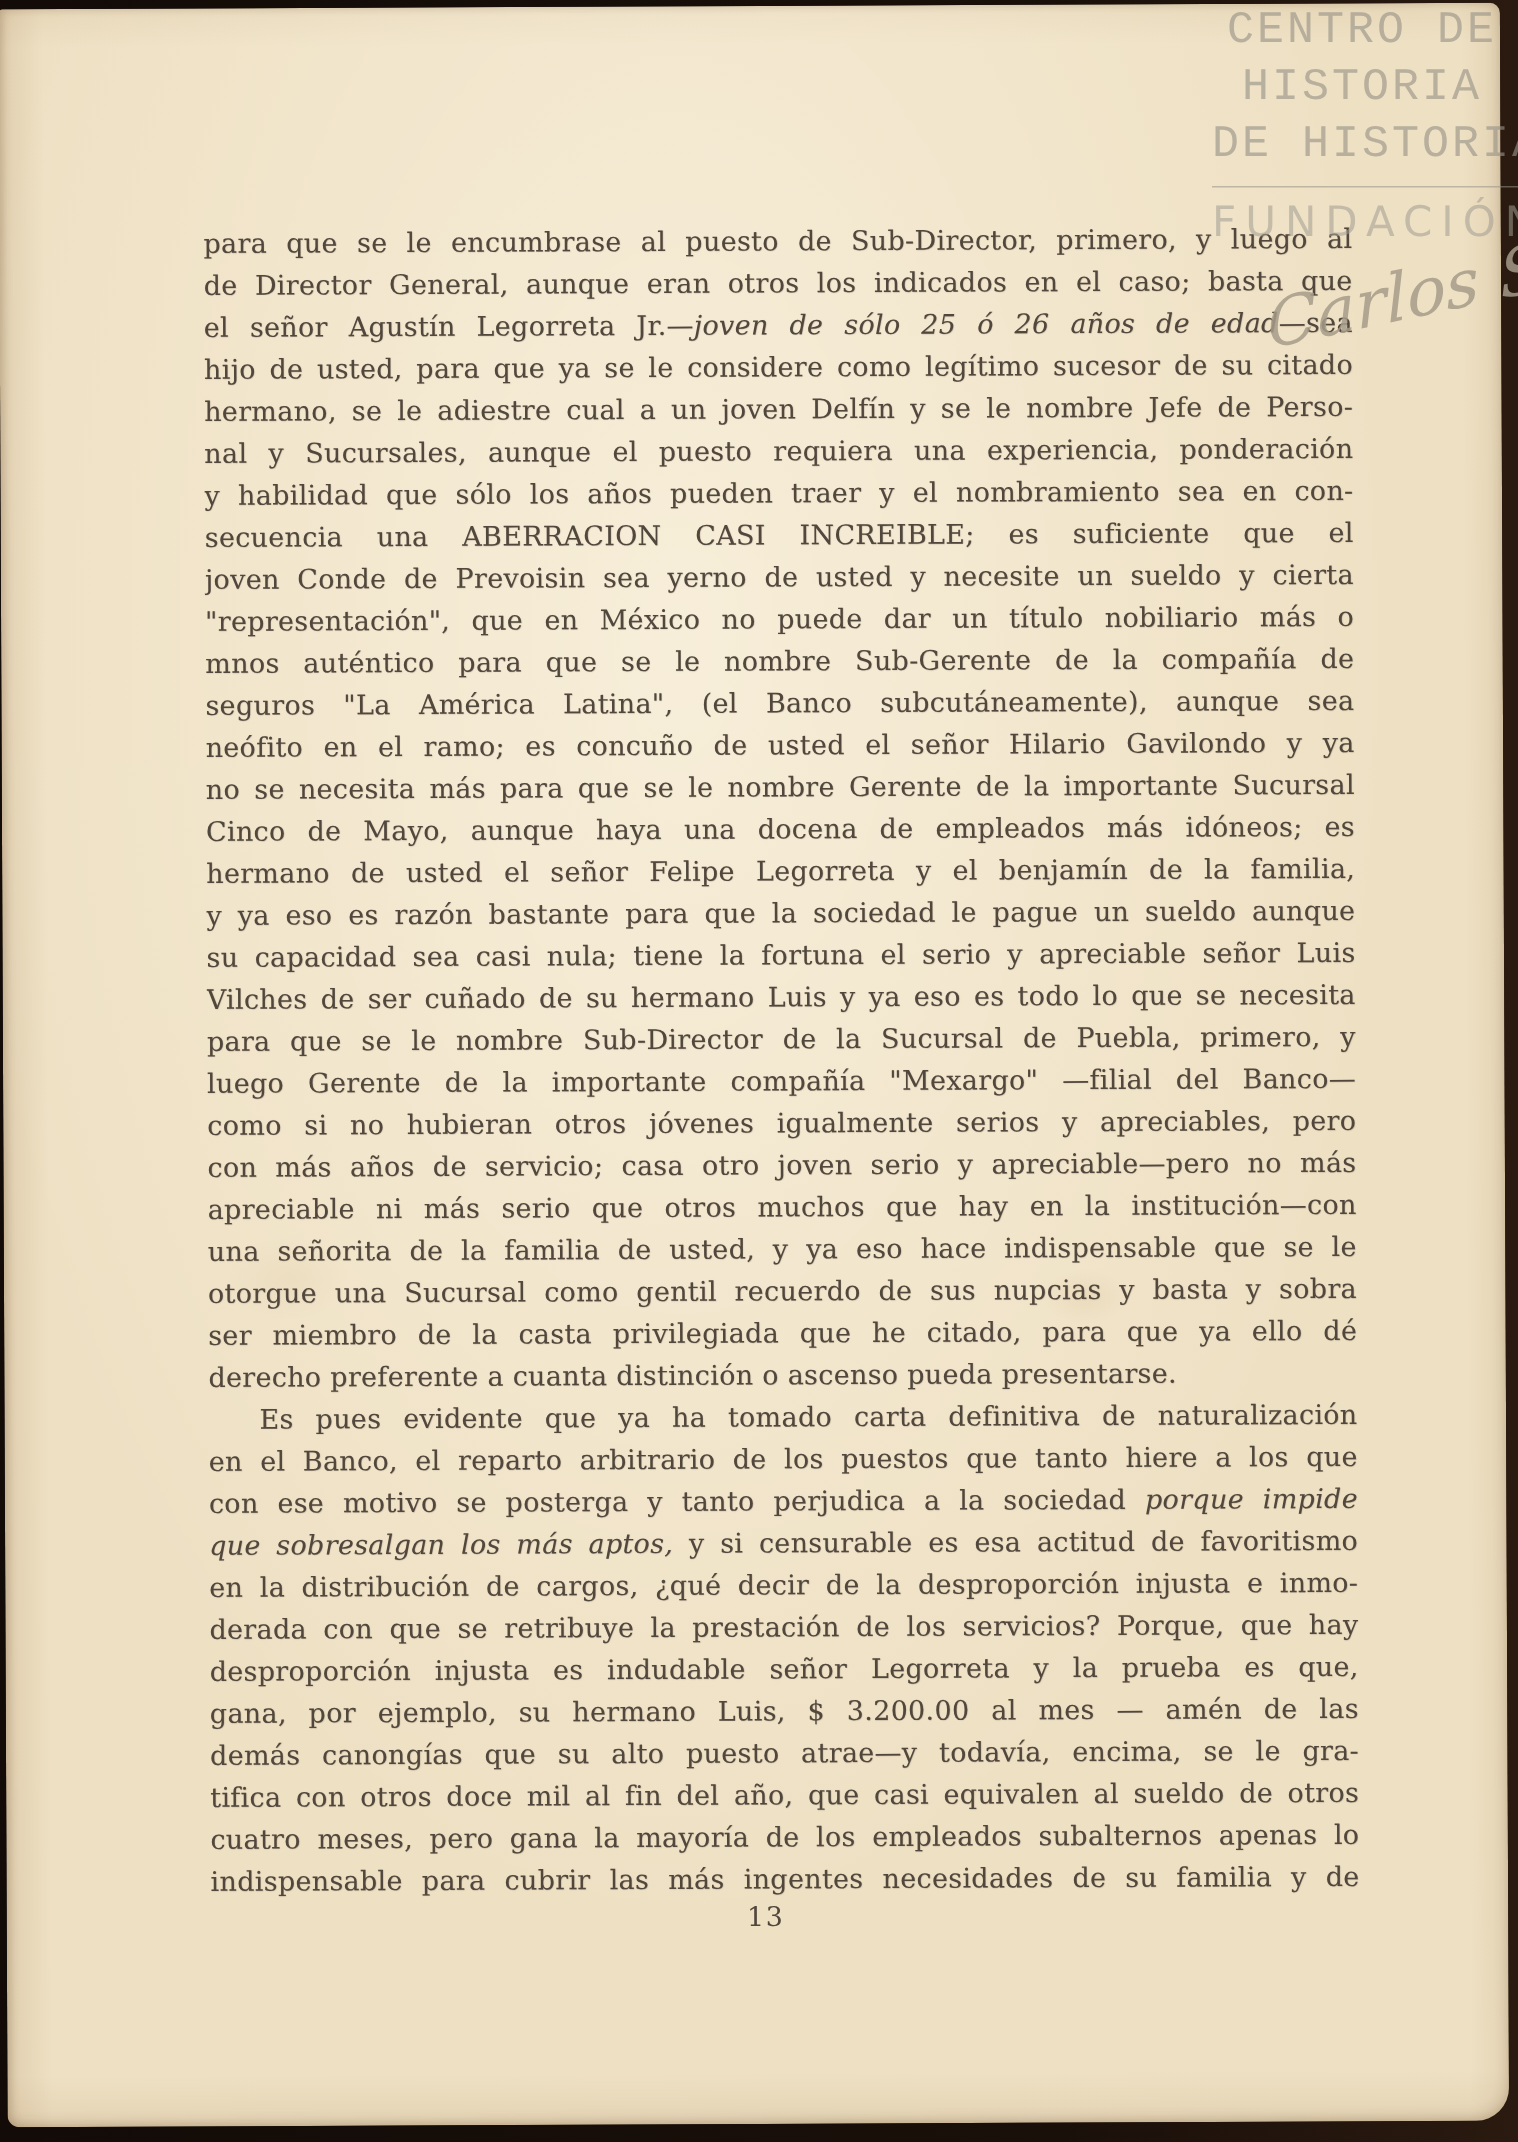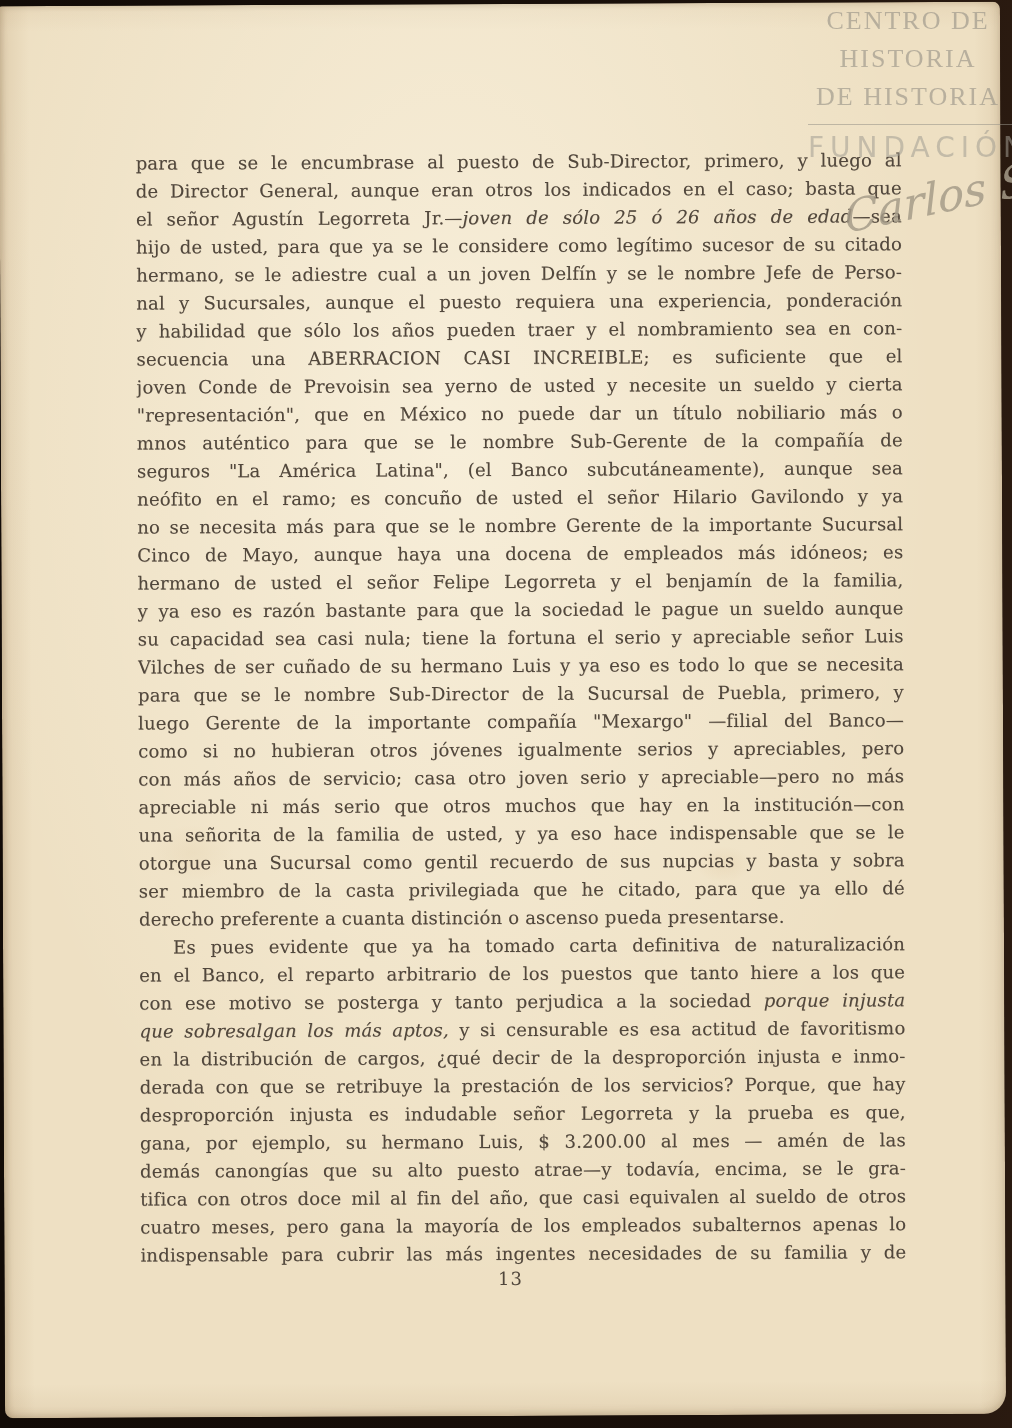--- a/index.html
+++ b/index.html
@@ -68,22 +68,22 @@
   .watermark {
     position:absolute;
     left:808px; top:2px;
     width:200px;
     text-align:center;
     color:rgba(150,146,134,0.62);
     pointer-events:none;
     z-index:5;
   }
   .wm-line {
-    font-family:Liberation Serif, serif;
-    font-size:26px;
+    font-family:Liberation Mono, monospace;
+    font-size:30px;
     letter-spacing:2px;
     line-height:38px;
     white-space:nowrap;
   }
   .wm-divider {
     margin-top:8px;
     border-top:1px solid rgba(150,146,134,0.55);
     width:204px;
   }
   .wm-foundation {
@@ -137,21 +137,21 @@
       <div class="line"><span>luego Gerente de la importante compañía "Mexargo" —filial del Banco—</span></div>
       <div class="line"><span>como si no hubieran otros jóvenes igualmente serios y apreciables, pero</span></div>
       <div class="line"><span>con más años de servicio; casa otro joven serio y apreciable—pero no más</span></div>
       <div class="line"><span>apreciable ni más serio que otros muchos que hay en la institución—con</span></div>
       <div class="line"><span>una señorita de la familia de usted, y ya eso hace indispensable que se le</span></div>
       <div class="line"><span>otorgue una Sucursal como gentil recuerdo de sus nupcias y basta y sobra</span></div>
       <div class="line"><span>ser miembro de la casta privilegiada que he citado, para que ya ello dé</span></div>
       <div class="line no-justify"><span>derecho preferente a cuanta distinción o ascenso pueda presentarse.</span></div>
       <div class="line indent"><span>Es pues evidente que ya ha tomado carta definitiva de naturalización</span></div>
       <div class="line"><span>en el Banco, el reparto arbitrario de los puestos que tanto hiere a los que</span></div>
-      <div class="line"><span>con ese motivo se posterga y tanto perjudica a la sociedad </span><span class="seg-italic">porque injusta</span></div>
+      <div class="line"><span>con ese motivo se posterga y tanto perjudica a la sociedad </span><span class="seg-italic">porque impide</span></div>
       <div class="line"><span class="seg-italic">que sobresalgan los más aptos,</span><span> y si censurable es esa actitud de favoritismo</span></div>
       <div class="line"><span>en la distribución de cargos, ¿qué decir de la desproporción injusta e inmo-</span></div>
       <div class="line"><span>derada con que se retribuye la prestación de los servicios? Porque, que hay</span></div>
       <div class="line"><span>desproporción injusta es indudable señor Legorreta y la prueba es que,</span></div>
       <div class="line"><span>gana, por ejemplo, su hermano Luis, $ 3.200.00 al mes — amén de las</span></div>
       <div class="line"><span>demás canongías que su alto puesto atrae—y todavía, encima, se le gra-</span></div>
       <div class="line"><span>tifica con otros doce mil al fin del año, que casi equivalen al sueldo de otros</span></div>
       <div class="line"><span>cuatro meses, pero gana la mayoría de los empleados subalternos apenas lo</span></div>
       <div class="line"><span>indispensable para cubrir las más ingentes necesidades de su familia y de</span></div>
     </div>

